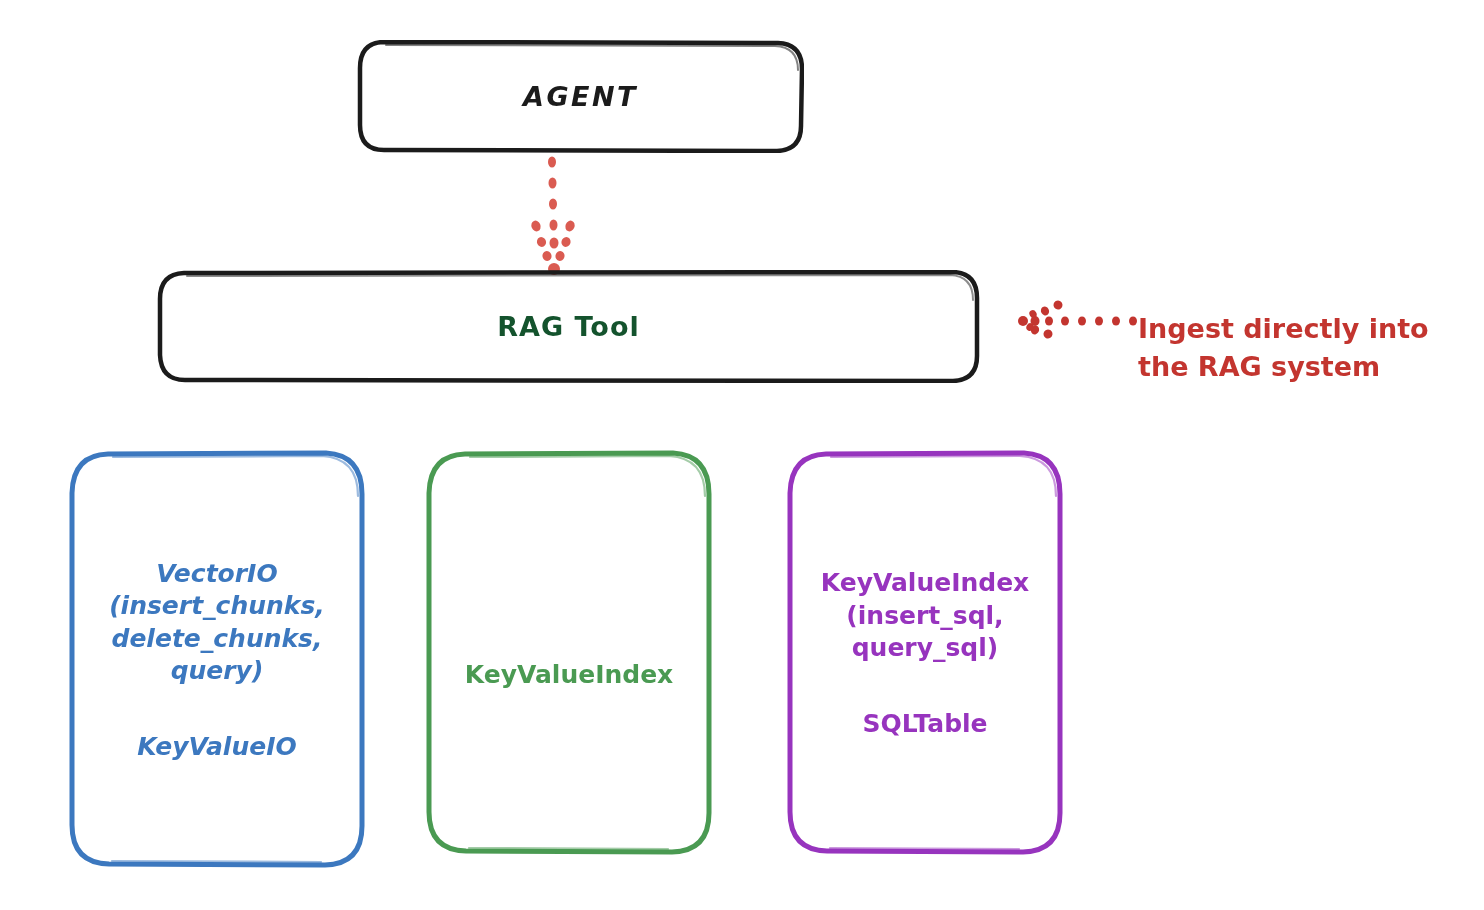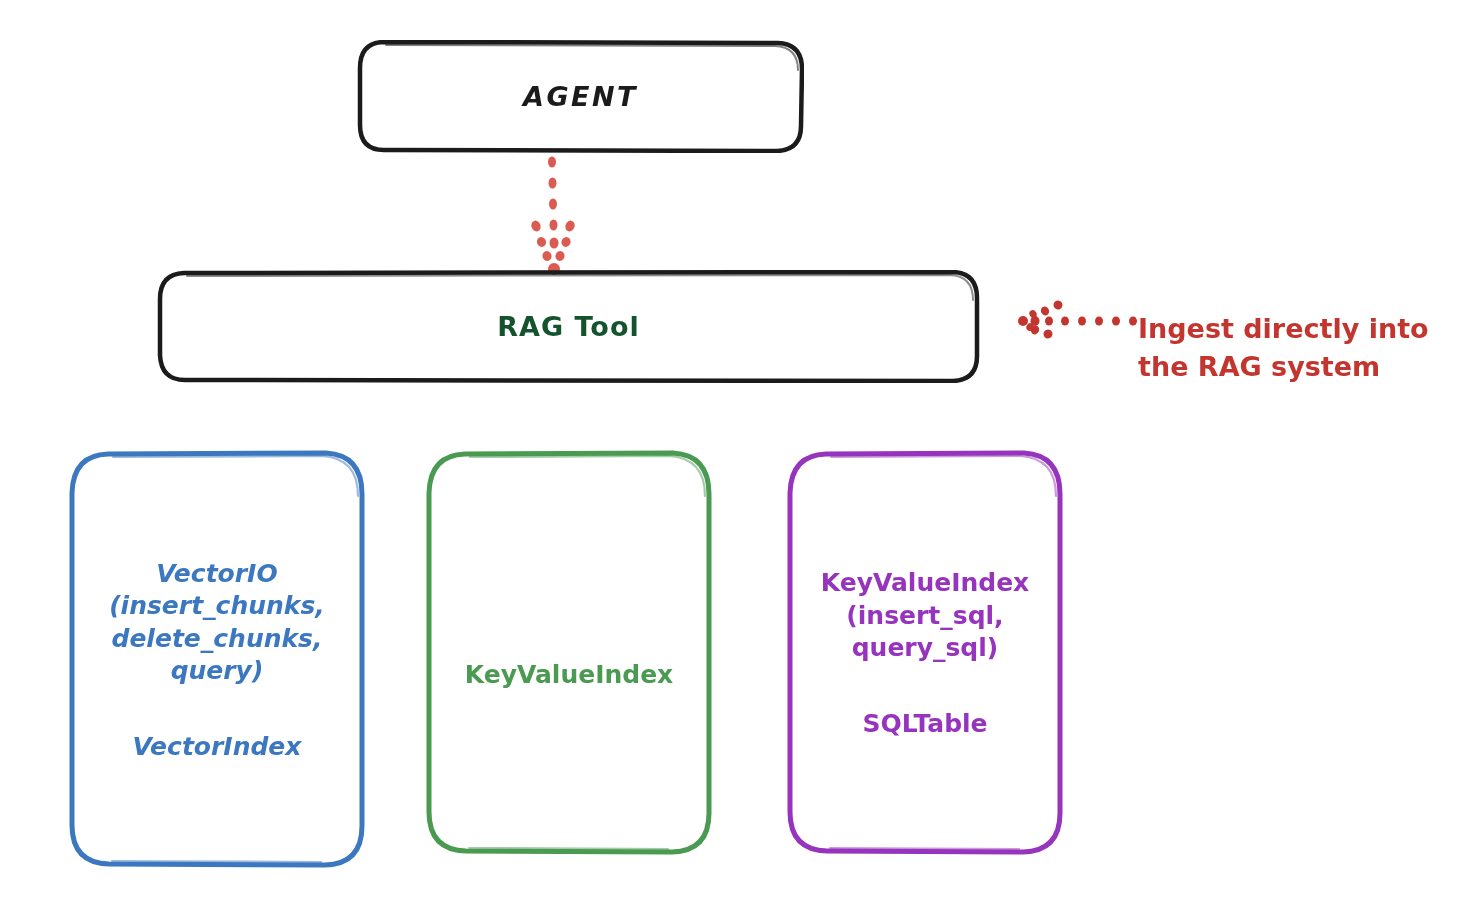--- a/index.html
+++ b/index.html
@@ -210,21 +210,21 @@
   <div class="node provider-node" id="vector-node">
     <svg class="sketch-border" viewBox="0 0 298 418" preserveAspectRatio="none">
       <path d="M 40 4 L 258 3 Q 294 5 294 44 L 294 376 Q 294 414 257 415 L 41 414 Q 4 413 4 375 L 4 43 Q 5 5 40 4 Z" fill="none" stroke="#3C78BF" stroke-width="5" stroke-linecap="round" stroke-linejoin="round"></path>
       <path d="M 45 7 L 254 6 Q 290 8 290 46" fill="none" stroke="#3C78BF" stroke-width="2.2" stroke-linecap="round" opacity="0.5"></path>
       <path d="M 44 411 L 253 412" fill="none" stroke="#3C78BF" stroke-width="2.2" stroke-linecap="round" opacity="0.5"></path>
     </svg>
     <div class="label-primary">VectorIO
 (insert_chunks,
 delete_chunks,
 query)</div>
-    <div class="label-secondary">VectorIndex</div>
+    <div class="label-secondary">KeyValueIO</div>
   </div>
 
   <div class="node provider-node" id="keyvalue-node">
     <svg class="sketch-border" viewBox="0 0 288 405" preserveAspectRatio="none">
       <path d="M 40 4 L 248 3 Q 284 5 284 44 L 284 363 Q 284 401 247 402 L 41 401 Q 4 400 4 362 L 4 43 Q 5 5 40 4 Z" fill="none" stroke="#4A9A52" stroke-width="5" stroke-linecap="round" stroke-linejoin="round"></path>
       <path d="M 45 7 L 244 6 Q 280 8 280 46" fill="none" stroke="#4A9A52" stroke-width="2.2" stroke-linecap="round" opacity="0.5"></path>
       <path d="M 44 398 L 243 399" fill="none" stroke="#4A9A52" stroke-width="2.2" stroke-linecap="round" opacity="0.5"></path>
     </svg>
     <div class="label-secondary">KeyValueIndex</div>
   </div>

